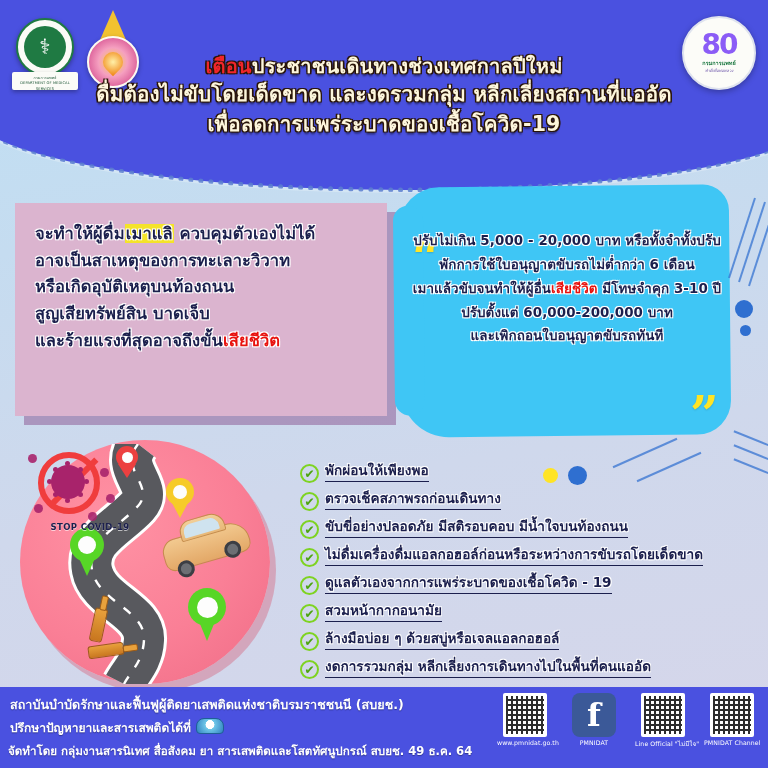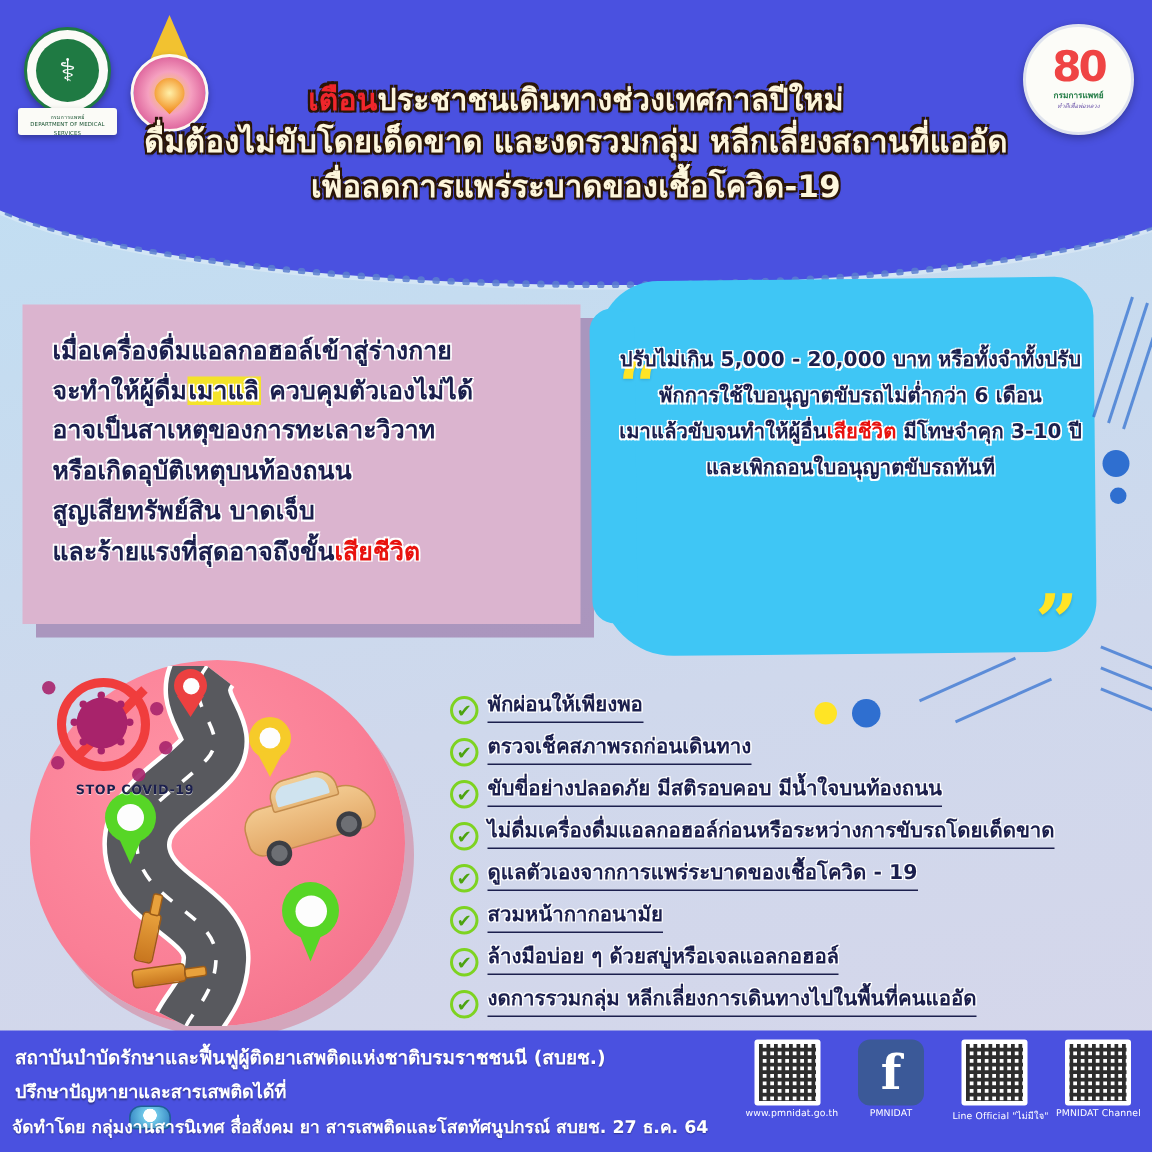--- a/index.html
+++ b/index.html
@@ -72,21 +72,21 @@
   }
   .logo-80 { right: 10px; top: 16px; width: 76px; height: 76px; }
   .logo-80 .disc80 {
     width: 74px; height: 74px; border-radius: 50%;
     background: #fcfcf8; border: 2px solid #dfe3ee;
     display: flex; flex-direction: column;
     align-items: center; justify-content: center;
     box-shadow: 0 2px 6px rgba(0,0,0,.3);
   }
   .logo-80 .num {
-    font-size: 28px; font-weight: bold; color: #ef4444;
+    font-size: 28px; font-weight: bold; color: #8b5cf6;
     line-height: .95; letter-spacing: -2px;
   }
   .logo-80 .cap1 { font-size: 5.5px; color: #1f7a43; font-weight: bold; }
   .logo-80 .cap2 { font-size: 4px; color: #6a52a8; font-style: italic; }
 
   .title-block {
     position: absolute; left: 0; right: 0; top: 52px;
     text-align: center; z-index: 6;
   }
   .tline {
@@ -308,21 +308,21 @@
   .footer {
     position: absolute; left: 0; bottom: 0;
     width: 768px; height: 81px;
     background: #4a51e0;
   }
   .f-line {
     color: #ffffff; font-weight: bold; white-space: nowrap;
     text-shadow: 0 1px 1px rgba(0,0,0,.35);
   }
   .f1 { position: absolute; left: 10px; top: 8px; font-size: 12.6px; }
-  .f2 { position: absolute; left: 10px; top: 31px; font-size: 12px; display: flex; align-items: center; flex-direction: column; }
+  .f2 { position: absolute; left: 10px; top: 31px; font-size: 12px; display: flex; align-items: flex-start; }
   .f3 { position: absolute; left: 8px; top: 55px; font-size: 11.6px; }
   .hotline { color: #26e04a; margin-left: 6px; }
   .phone-ico {
     display: inline-block; width: 28px; height: 16px;
     margin: 0 5px; border-radius: 8px 8px 4px 4px;
     background: radial-gradient(circle at 50% 40%, #ffffff 0 28%, #6fc7e8 30%, #2f7fbf 100%);
     border: 1px solid #1f5f96;
   }
   .socials {
     position: absolute; right: 8px; top: 6px;
@@ -387,35 +387,35 @@
   </div>
 
   <div class="title-block">
     <div class="tline l1"><span class="warn-red">เตือน</span><span>ประชาชนเดินทางช่วงเทศกาลปีใหม่</span></div>
     <div class="tline l2">ดื่มต้องไม่ขับโดยเด็ดขาด และงดรวมกลุ่ม หลีกเลี่ยงสถานที่แออัด</div>
     <div class="tline l3">เพื่อลดการแพร่ระบาดของเชื้อโควิด-19</div>
   </div>
 
   <div class="pink-shadow"></div>
   <div class="pink-panel">
-    <div class="pk-line">เมื่อเครื่องดื่มแอลกอฮอล์เข้าสู่ร่างกาย</div>
     <div class="pk-line"><span>จะทำให้ผู้ดื่ม</span><span class="hl-yellow">เมาแลิ</span><span> ควบคุมตัวเองไม่ได้</span></div>
     <div class="pk-line">อาจเป็นสาเหตุของการทะเลาะวิวาท</div>
     <div class="pk-line">หรือเกิดอุบัติเหตุบนท้องถนน</div>
     <div class="pk-line">สูญเสียทรัพย์สิน บาดเจ็บ</div>
     <div class="pk-line"><span>และร้ายแรงที่สุดอาจถึงขั้น</span><span class="hl-red">เสียชีวิต</span></div>
   </div>
 
   <div class="blue-blob"></div>
   <div class="q-mark q-open">“</div>
   <div class="q-mark q-close">”</div>
   <div class="quote-wrap">
     <div class="q-line">ปรับไม่เกิน 5,000 - 20,000 บาท หรือทั้งจำทั้งปรับ</div>
     <div class="q-line">พักการใช้ใบอนุญาตขับรถไม่ต่ำกว่า 6 เดือน</div>
     <div class="q-line"><span>เมาแล้วขับจนทำให้ผู้อื่น</span><span class="hl-red">เสียชีวิต</span><span> มีโทษจำคุก 3-10 ปี</span></div>
+    <div class="q-line">ปรับตั้งแต่ 60,000-200,000 บาท</div>
     <div class="q-line">และเพิกถอนใบอนุญาตขับรถทันที</div>
   </div>
 
   <div class="deco-lines" style="left:735px;top:196px;width:34px;height:96px;">
     <i style="left:6px;top:0;height:84px;transform:rotate(18deg);"></i>
     <i style="left:16px;top:4px;height:84px;transform:rotate(18deg);"></i>
     <i style="left:26px;top:8px;height:84px;transform:rotate(18deg);"></i>
   </div>
   <div class="deco-lines" style="left:730px;top:432px;width:38px;height:60px;">
     <i style="left:2px;top:8px;width:52px;height:2px;transform:rotate(22deg);"></i>
@@ -542,21 +542,21 @@
       <div class="chk-txt">งดการรวมกลุ่ม หลีกเลี่ยงการเดินทางไปในพื้นที่คนแออัด</div>
     </div>
   </div>
 
   <div class="footer">
     <div class="f-line f1">สถาบันบำบัดรักษาและฟื้นฟูผู้ติดยาเสพติดแห่งชาติบรมราชชนนี (สบยช.)</div>
     <div class="f-line f2">
       <span>ปรึกษาปัญหายาและสารเสพติดได้ที่</span>
       <span class="phone-ico"></span>
     </div>
-    <div class="f-line f3">จัดทำโดย กลุ่มงานสารนิเทศ สื่อสังคม ยา สารเสพติดและโสตทัศนูปกรณ์ สบยช. 27 ธ.ค. 64</div>
+    <div class="f-line f3">จัดทำโดย กลุ่มงานสารนิเทศ สื่อสังคม ยา สารเสพติดและโสตทัศนูปกรณ์ สบยช. 49 ธ.ค. 64</div>
 
     <div class="socials">
       <div class="soc">
         <div class="qr">
             <div class="grid"></div>
           </div>
         <div class="soc-lab">www.pmnidat.go.th</div>
       </div>
       <div class="soc">
         <div class="fb">f</div>

